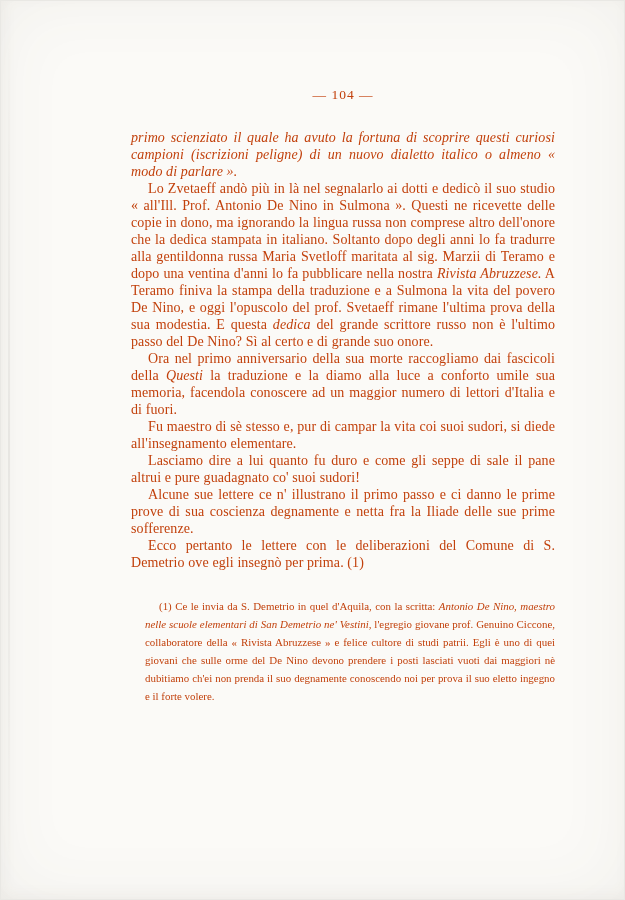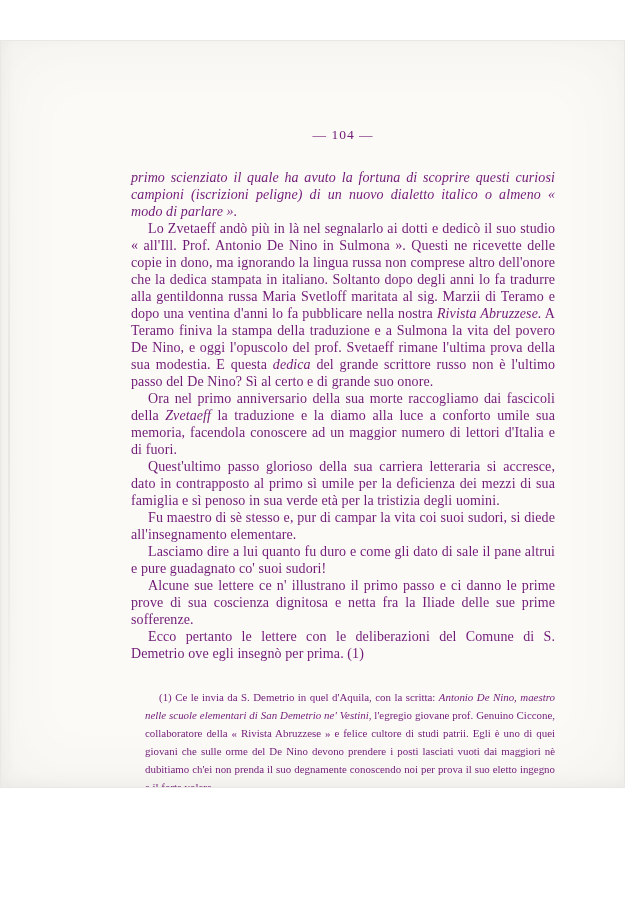--- a/index.html
+++ b/index.html
@@ -3,29 +3,28 @@
 <meta charset="utf-8">
 <style>
   html, body {
     margin: 0;
     padding: 0;
     background: #ffffff;
   }
   .scan-page {
     position: relative;
     width: 625px;
-    height: 748px;
+    height: 900px;
     background: #fbfaf7;
     box-sizing: border-box;
     border: 1px solid #e9e8e4;
     box-shadow: inset 0 0 70px rgba(90,85,75,0.06), inset 3px -4px 14px rgba(90,85,75,0.05);
     font-family: "Liberation Serif", "DejaVu Serif", serif;
-    color: #701a75;
+    color: #c2410c;
     overflow: hidden;
-    margin-top: 40px;
   }
   .scan-edge-left {
     position: absolute;
     left: 7px; top: 0; bottom: 0;
     width: 2px;
     background: linear-gradient(to bottom, rgba(0,0,0,0.0), rgba(0,0,0,0.06), rgba(0,0,0,0.0));
   }
   .text-block {
     position: absolute;
     left: 130px;
@@ -68,29 +67,28 @@
   <div class="scan-edge-left"></div>
 
   <div class="text-block">
 
     <p class="page-number">— 104 —</p>
 
     <p class="para no-indent"><span class="italic">primo scienziato il quale ha avuto la fortuna di scoprire questi curiosi campioni (iscrizioni peligne) di un nuovo dialetto italico o almeno « modo di parlare ».</span></p>
 
     <p class="para"><span>Lo Zvetaeff andò più in là nel segnalarlo ai dotti e dedicò il suo studio « all'Ill. Prof. Antonio De Nino in Sulmona ». Questi ne ricevette delle copie in dono, ma ignorando la lingua russa non comprese altro dell'onore che la dedica stampata in italiano. Soltanto dopo degli anni lo fa tradurre alla gentildonna russa Maria Svetloff maritata al sig. Marzii di Teramo e dopo una ventina d'anni lo fa pubblicare nella nostra </span><span class="italic">Rivista Abruzzese.</span><span> A Teramo finiva la stampa della traduzione e a Sulmona la vita del povero De Nino, e oggi l'opuscolo del prof. Svetaeff rimane l'ultima prova della sua modestia. E questa </span><span class="italic">dedica</span><span> del grande scrittore russo non è l'ultimo passo del De Nino? Sì al certo e di grande suo onore.</span></p>
 
-    <p class="para"><span>Ora nel primo anniversario della sua morte raccogliamo dai fascicoli della </span><span class="italic">Zvetaeff</span><span> la traduzione e la diamo alla luce a conforto umile sua memoria, facendola conoscere ad un maggior numero di lettori d'Italia e di fuori.</span></p>
+    <p class="para"><span>Ora nel primo anniversario della sua morte raccogliamo dai fascicoli della </span><span class="italic">Questi</span><span> la traduzione e la diamo alla luce a conforto umile sua memoria, facendola conoscere ad un maggior numero di lettori d'Italia e di fuori.</span></p>
 
-    <p class="para"><span>Quest'ultimo passo glorioso della sua carriera letteraria si accresce, dato in contrapposto al primo sì umile per la deficienza dei mezzi di sua famiglia e sì penoso in sua verde età per la tristizia degli uomini.</span></p>
 
     <p class="para"><span>Fu maestro di sè stesso e, pur di campar la vita coi suoi sudori, si diede all'insegnamento elementare.</span></p>
 
 
-    <p class="para"><span>Lasciamo dire a lui quanto fu duro e come gli dato di sale il pane altrui e pure guadagnato co' suoi sudori!</span></p>
+    <p class="para"><span>Lasciamo dire a lui quanto fu duro e come gli seppe di sale il pane altrui e pure guadagnato co' suoi sudori!</span></p>
 
-    <p class="para"><span>Alcune sue lettere ce n' illustrano il primo passo e ci danno le prime prove di sua coscienza dignitosa e netta fra la Iliade delle sue prime sofferenze.</span></p>
+    <p class="para"><span>Alcune sue lettere ce n' illustrano il primo passo e ci danno le prime prove di sua coscienza degnamente e netta fra la Iliade delle sue prime sofferenze.</span></p>
 
     <p class="para"><span>Ecco pertanto le lettere con le deliberazioni del Comune di S. Demetrio ove egli insegnò per prima. (1)</span></p>
 
     <p class="footnote"><span>(1) Ce le invia da S. Demetrio in quel d'Aquila, con la scritta: </span><span class="italic">Antonio De Nino, maestro nelle scuole elementari di San Demetrio ne' Vestini</span><span>, l'egregio giovane prof. Genuino Ciccone, collaboratore della « Rivista Abruzzese » e felice cultore di studi patrii. Egli è uno di quei giovani che sulle orme del De Nino devono prendere i posti lasciati vuoti dai maggiori nè dubitiamo ch'ei non prenda il suo degnamente conoscendo noi per prova il suo eletto ingegno e il forte volere.</span></p>
 
   </div>
 </div>
 
 </body></html>

